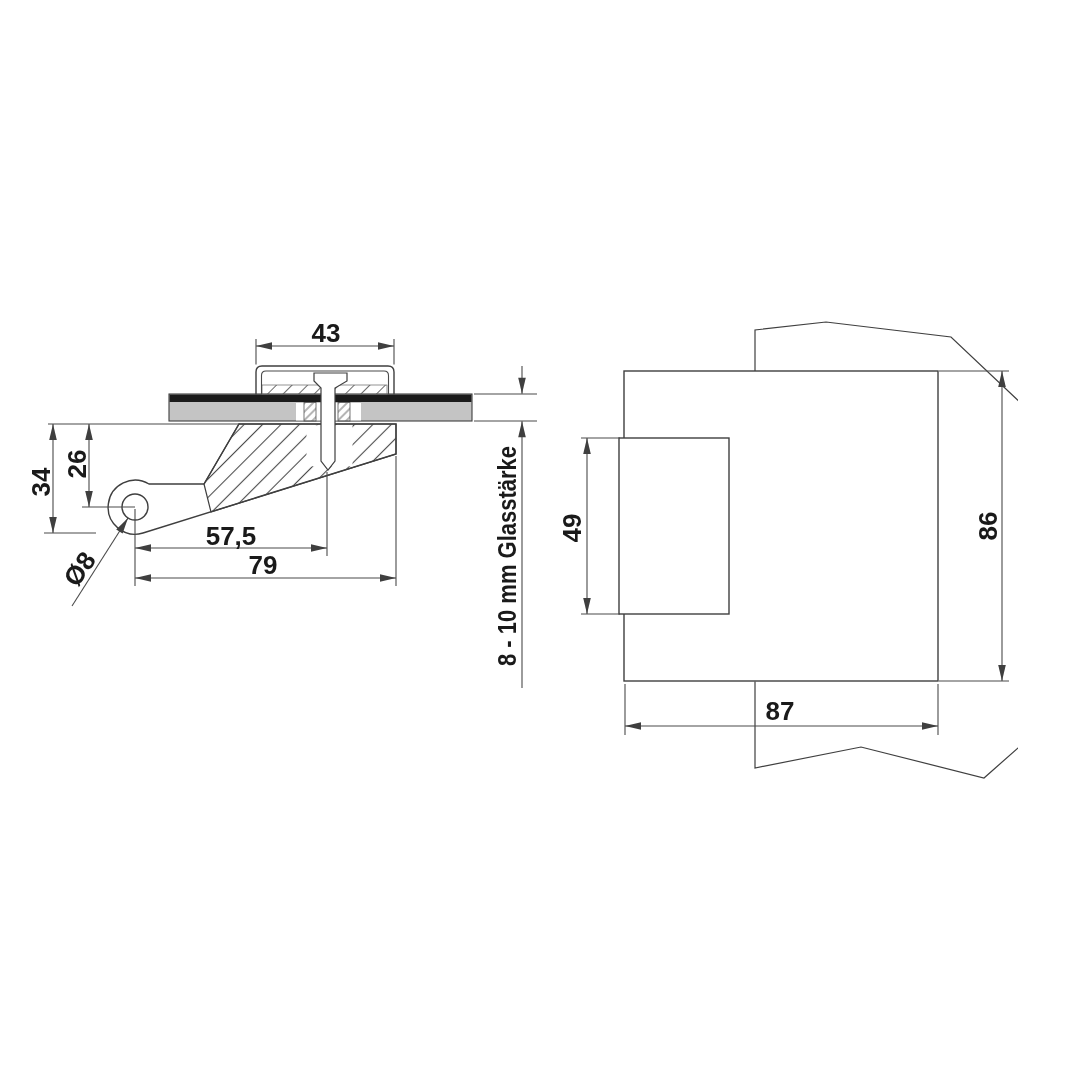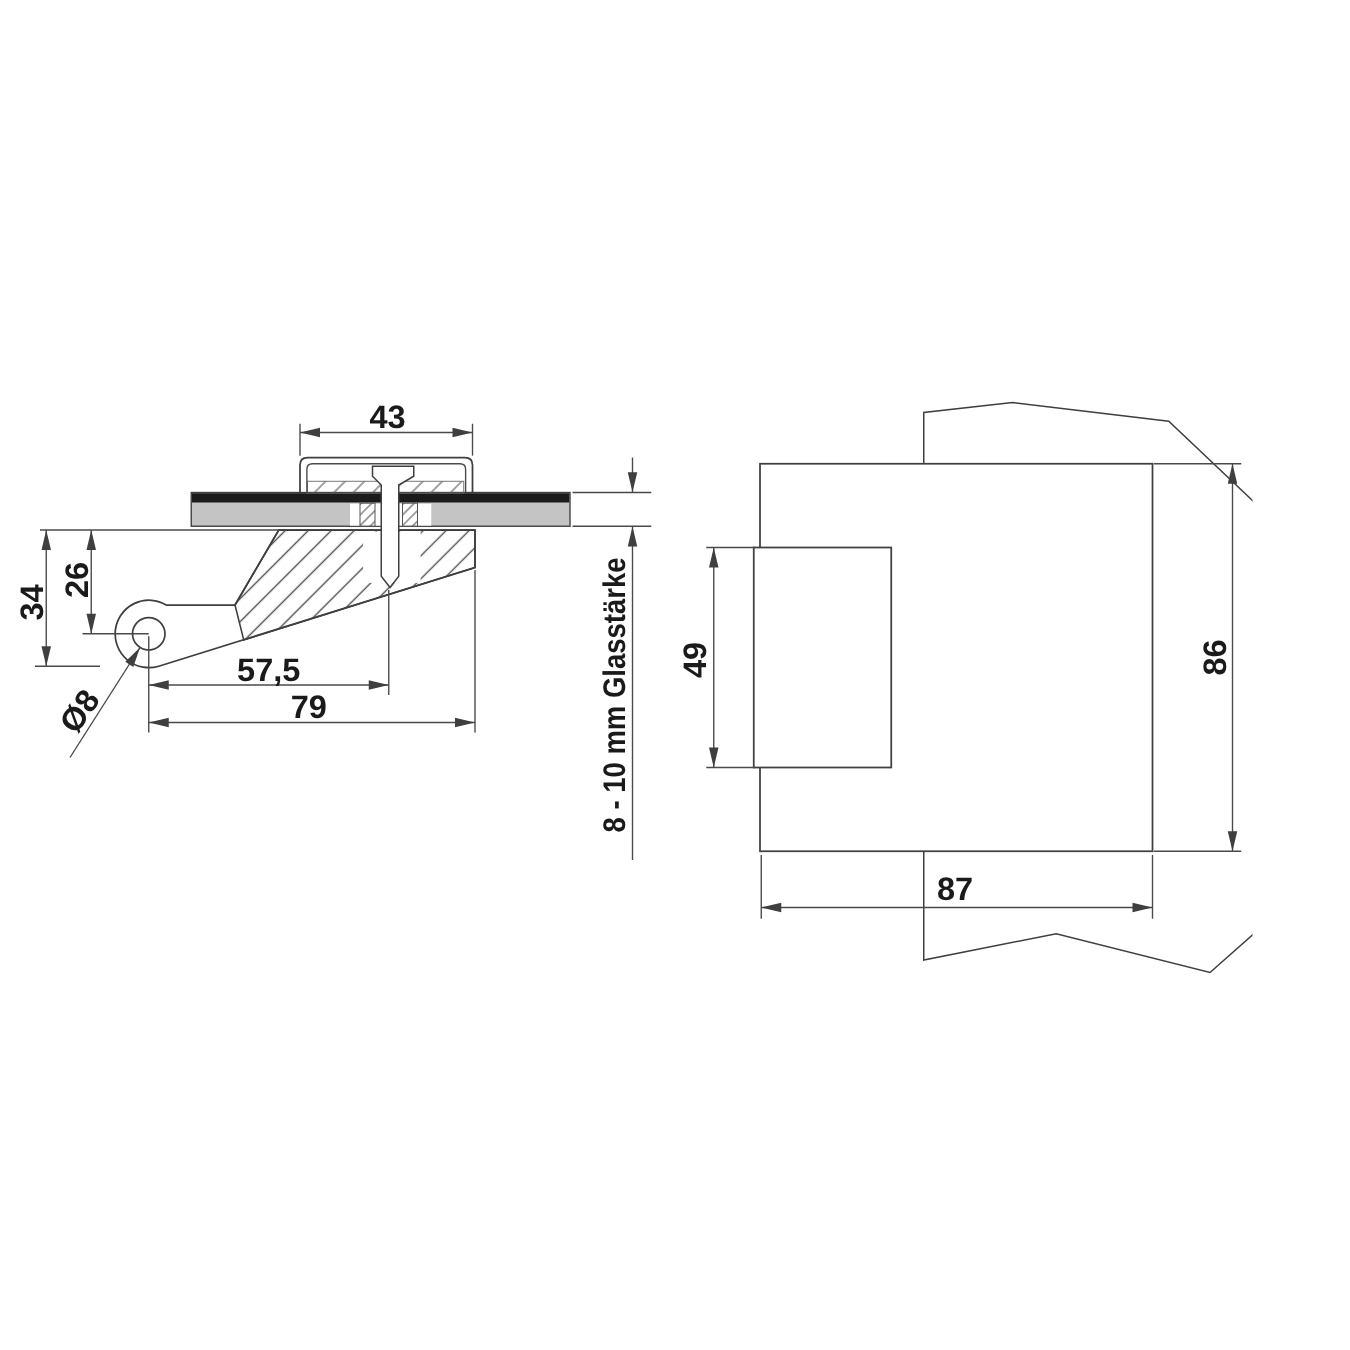--- a/index.html
+++ b/index.html
@@ -3,20 +3,21 @@
 <meta charset="utf-8">
 <style>
   html, body { margin: 0; padding: 0; background: #ffffff; }
   .page {
     position: relative;
     width: 1002px;
     height: 1080px;
     background: #ffffff;
     overflow: hidden;
     font-family: "Liberation Sans", sans-serif;
+    margin-left: 16px;
   }
   svg { position: absolute; left: 0; top: 0; }
   .outline   { fill: #ffffff; stroke: #3f3f3f; stroke-width: 1.4; }
   .outline-n { fill: none;    stroke: #3f3f3f; stroke-width: 1.4; }
   .thin      { fill: none;    stroke: #4a4a4a; stroke-width: 1.1; }
   .dimline   { fill: none;    stroke: #4a4a4a; stroke-width: 1.1; }
   .detail    { stroke: #555555; stroke-width: 0.8; }
   .dim-text {
     font-family: "Liberation Sans", sans-serif;
     font-size: 26px;

